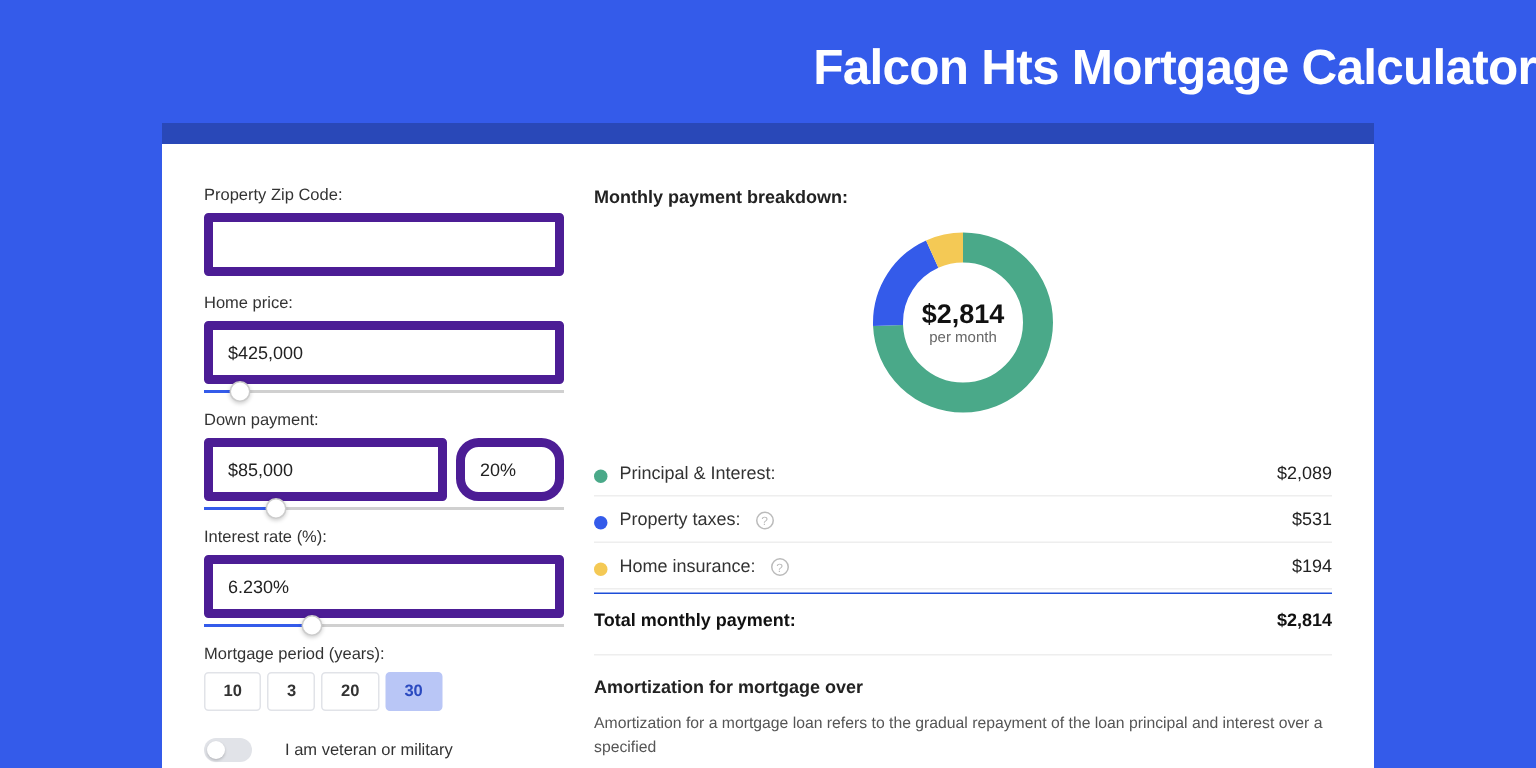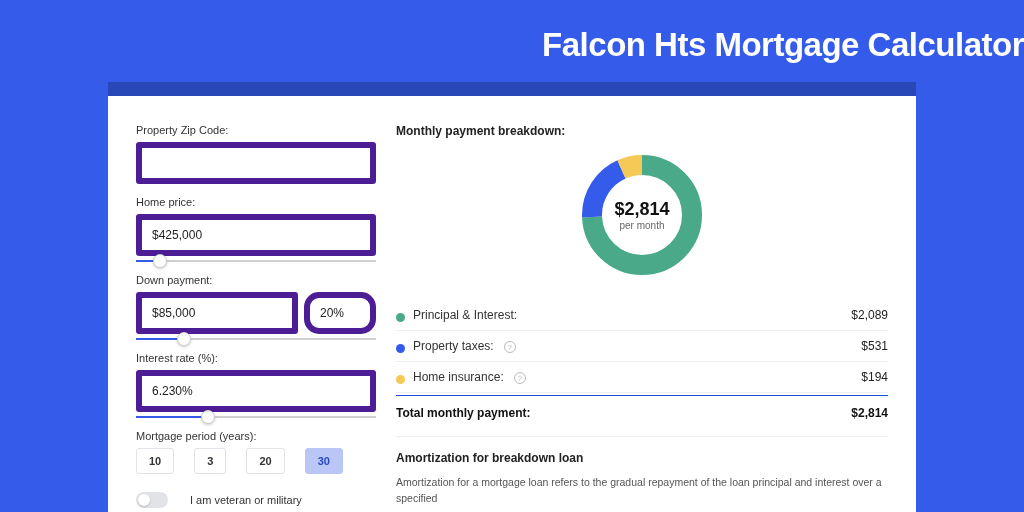--- a/index.html
+++ b/index.html
@@ -70,21 +70,21 @@
     height: 14px;
     background: #fff;
     border: 1px solid #ccc;
     border-radius: 50%;
     box-shadow: 0 1px 3px rgba(0,0,0,0.2);
     transform: translateX(-50%);
   }
   .dp-row { display: flex; gap: 6px; }
   .dp-row .input:first-child { flex: 1; }
   .dp-row .input:last-child { width: 72px; border-radius: 15px; }
-  .period-btns { display: flex; gap: 16px; margin-top: 6px; }
+  .period-btns { display: flex; gap: 0; margin-top: 6px; }
   .period-btn {
     border: 1px solid #e1e3e8;
     background: #fff;
     padding: 6px 12px;
     font-size: 11px;
     font-weight: 600;
     color: #333;
     cursor: pointer;
     border-radius: 3px;
     margin-right: 4px;
@@ -290,20 +290,20 @@
         </div>
         <span class="legend-val">$194</span>
       </div>
 
       <div class="total-row">
         <span>Total monthly payment:</span>
         <span>$2,814</span>
       </div>
 
       <div class="amort-card">
-        <div class="amort-title">Amortization for breakdown loan</div>
+        <div class="amort-title">Amortization for mortgage over</div>
         <div class="amort-text">Amortization for a mortgage loan refers to the gradual repayment of the loan principal and interest over a specified</div>
       </div>
 
     </div>
 
   </div>
 </div>
 
 </body></html>

